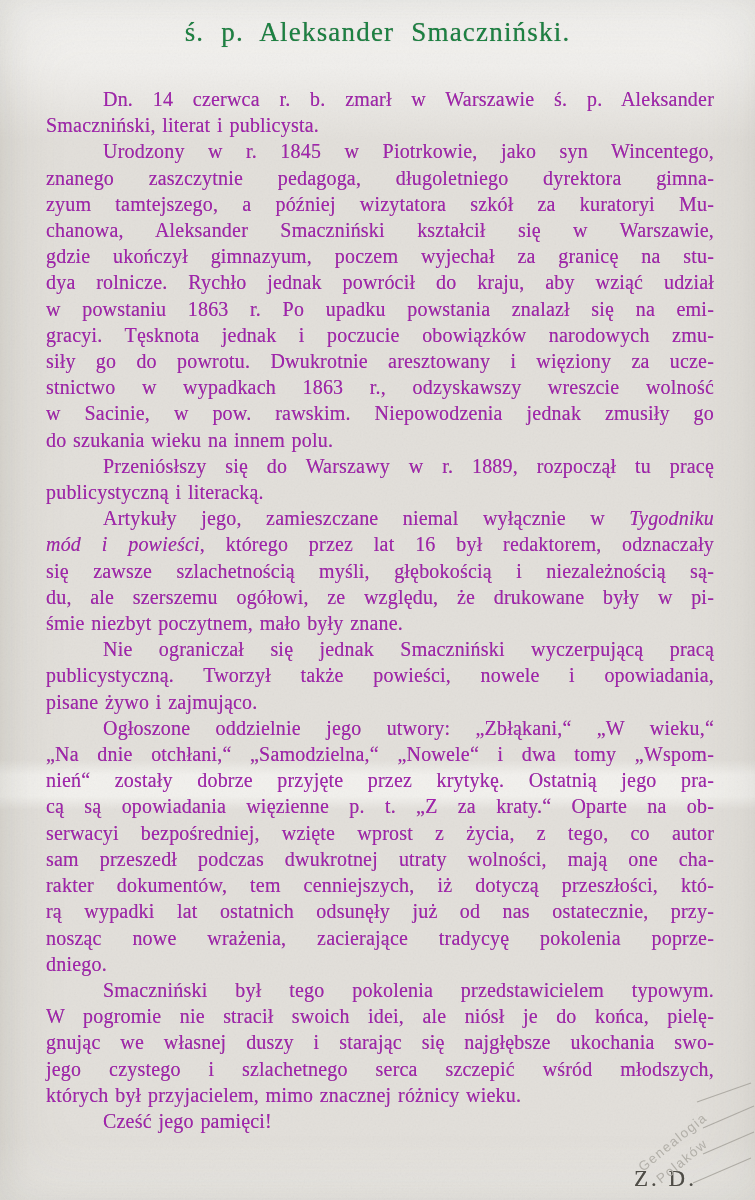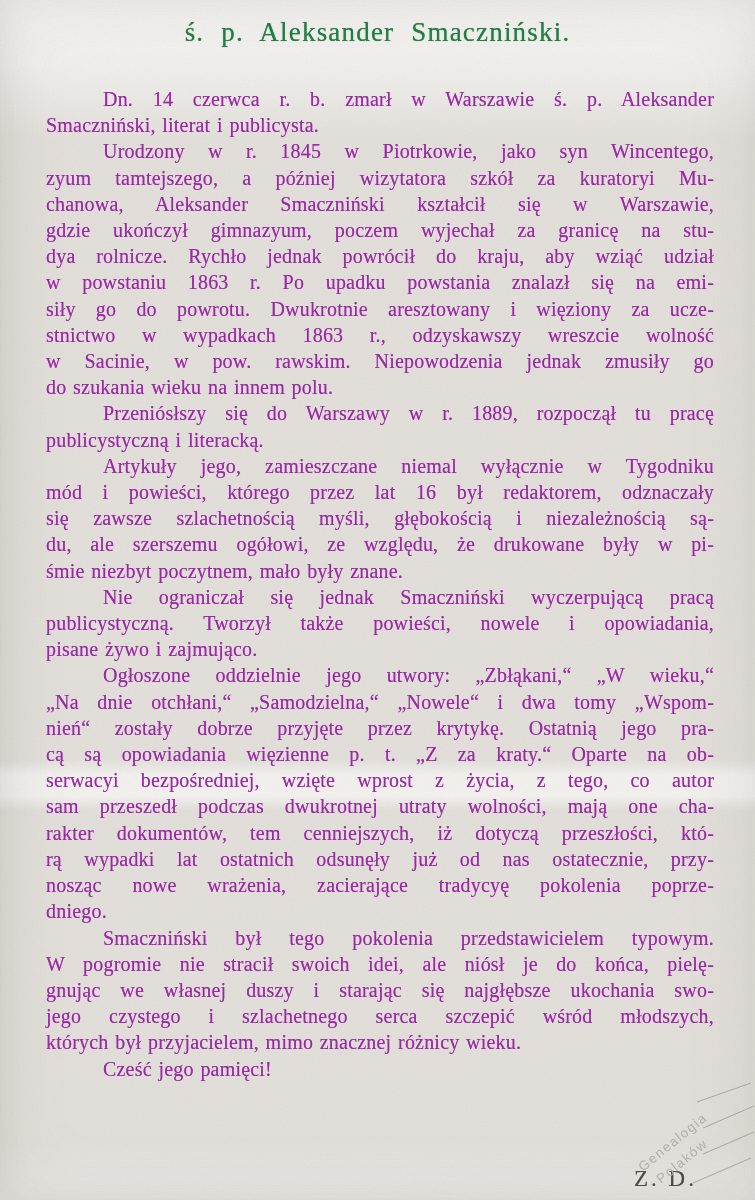--- a/index.html
+++ b/index.html
@@ -45,21 +45,21 @@
     font-size: 20px;
     line-height: 26.2px;
     color: #a21caf;
     word-spacing: 1.5px;
     letter-spacing: 0.2px;
     text-shadow: 0 0 0.6px rgba(76,74,68,0.55);
   }
   .line { text-align: justify; text-align-last: justify; }
   .line.first { text-indent: 57px; }
   .line.last { text-align-last: left; }
-  .em { }
+  .em { font-style: italic; }
   .signature {
     position: absolute;
     left: 634px; top: 1166px;
     font-size: 23px;
     letter-spacing: 3px;
     color: #4a4842;
     z-index: 2;
     text-shadow: 0 0 0.6px rgba(74,72,66,0.55);
   }
   .watermark-svg {
@@ -88,25 +88,27 @@
 
 <div class="content">
   <div class="title">ś. p. Aleksander Smaczniński.</div>
   <div class="body-text">
       <div class="para">
         <div class="line first"><span>Dn. 14 czerwca r. b. zmarł w Warszawie ś. p. Aleksander</span></div>
         <div class="line last"><span>Smaczniński, literat i publicysta.</span></div>
       </div>
       <div class="para">
         <div class="line first"><span>Urodzony w r. 1845 w Piotrkowie, jako syn Wincentego,</span></div>
+        <div class="line"><span>znanego zaszczytnie pedagoga, długoletniego dyrektora gimna-</span></div>
         <div class="line"><span>zyum tamtejszego, a później wizytatora szkół za kuratoryi Mu-</span></div>
         <div class="line"><span>chanowa, Aleksander Smaczniński kształcił się w Warszawie,</span></div>
         <div class="line"><span>gdzie ukończył gimnazyum, poczem wyjechał za granicę na stu-</span></div>
         <div class="line"><span>dya rolnicze. Rychło jednak powrócił do kraju, aby wziąć udział</span></div>
         <div class="line"><span>w powstaniu 1863 r. Po upadku powstania znalazł się na emi-</span></div>
+        <div class="line"><span>gracyi. Tęsknota jednak i poczucie obowiązków narodowych zmu-</span></div>
         <div class="line"><span>siły go do powrotu. Dwukrotnie aresztowany i więziony za ucze-</span></div>
         <div class="line"><span>stnictwo w wypadkach 1863 r., odzyskawszy wreszcie wolność</span></div>
         <div class="line"><span>w Sacinie, w pow. rawskim. Niepowodzenia jednak zmusiły go</span></div>
         <div class="line last"><span>do szukania wieku na innem polu.</span></div>
       </div>
       <div class="para">
         <div class="line first"><span>Przeniósłszy się do Warszawy w r. 1889, rozpoczął tu pracę</span></div>
         <div class="line last"><span>publicystyczną i literacką.</span></div>
       </div>
       <div class="para">

